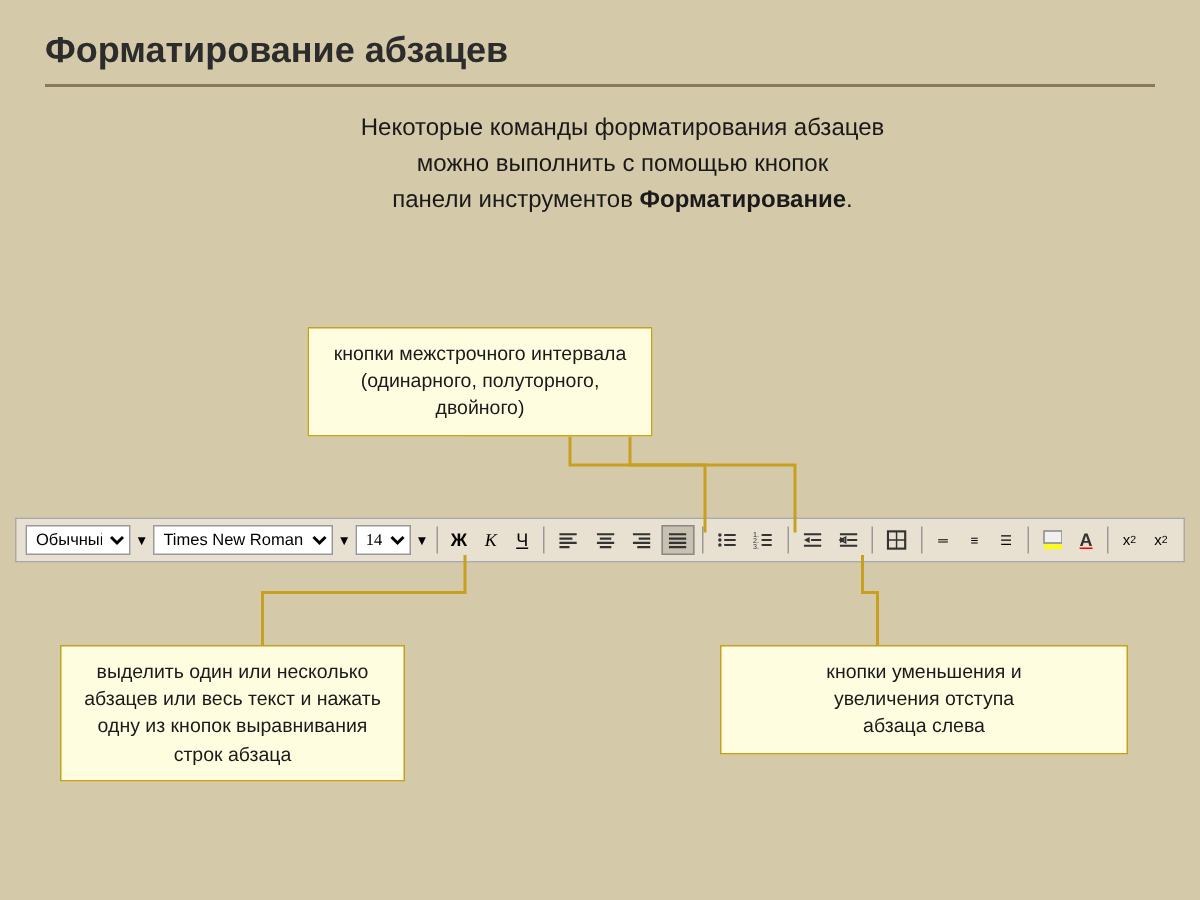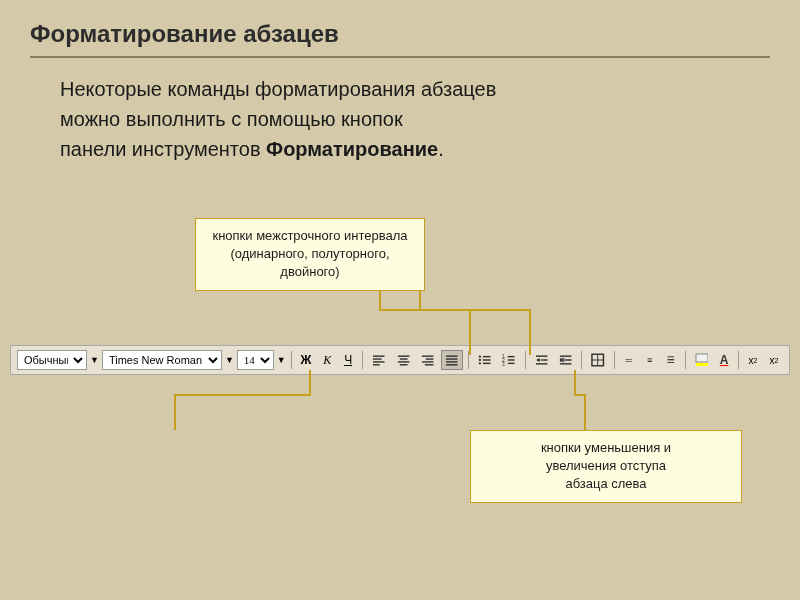--- a/index.html
+++ b/index.html
@@ -28,25 +28,26 @@
       margin-bottom: 8px;
     }
 
     .divider {
       border: none;
       border-top: 2px solid #8a7a5a;
       margin-bottom: 16px;
     }
 
     .intro-text {
-      font-size: 20px;
+      font-size: 16px;
       color: #1a1a1a;
       line-height: 1.5;
       margin-bottom: 12px;
       padding-left: 30px;
+      text-align: center;
     }
 
     .intro-text strong {
       font-weight: bold;
     }
 
     .toolbar {
       background: #e8e0d0;
       border: 1px solid #aaa;
       padding: 4px 6px;
@@ -93,20 +94,21 @@
     
     .callout {
       position: absolute;
       background: #fffde0;
       border: 1.5px solid #c8a020;
       padding: 8px 12px;
       font-size: 13px;
       color: #1a1a1a;
       line-height: 1.4;
       z-index: 10;
+      margin-left: 10px;
     }
 
     .callout-top {
       top: 218px;
       left: 195px;
       width: 230px;
       text-align: center;
     }
 
     .callout-bottom-left {
@@ -302,20 +304,26 @@
         <span style="font-weight:bold; color:#333; text-decoration: underline; text-decoration-color: red;">A</span>
       </button>
 
       <div class="toolbar-separator"></div>
 
       <button class="tb-btn" style="font-size:10px;">x<sup style="font-size:7px;">2</sup></button>
       <button class="tb-btn" style="font-size:10px;">x<sub style="font-size:7px;">2</sub></button>
     </div>
   </div>
 
+  <div class="callout callout-bottom-left">
+    <span style="white-space: pre-line;">выделить один или несколько
+абзацев или весь текст и нажать
+одну из кнопок выравнивания
+строк абзаца</span>
+  </div>
 
   <div class="callout callout-bottom-right">
     <span style="white-space: pre-line;">кнопки уменьшения и
 увеличения отступа
 абзаца слева</span>
   </div>
 
   <svg class="connectors">
 
     <path d="M 310,250 L 310,290 L 420,290 L 420,310 L 470,310 L 470,355" fill="none" stroke="#c8a020" stroke-width="2"></path>

